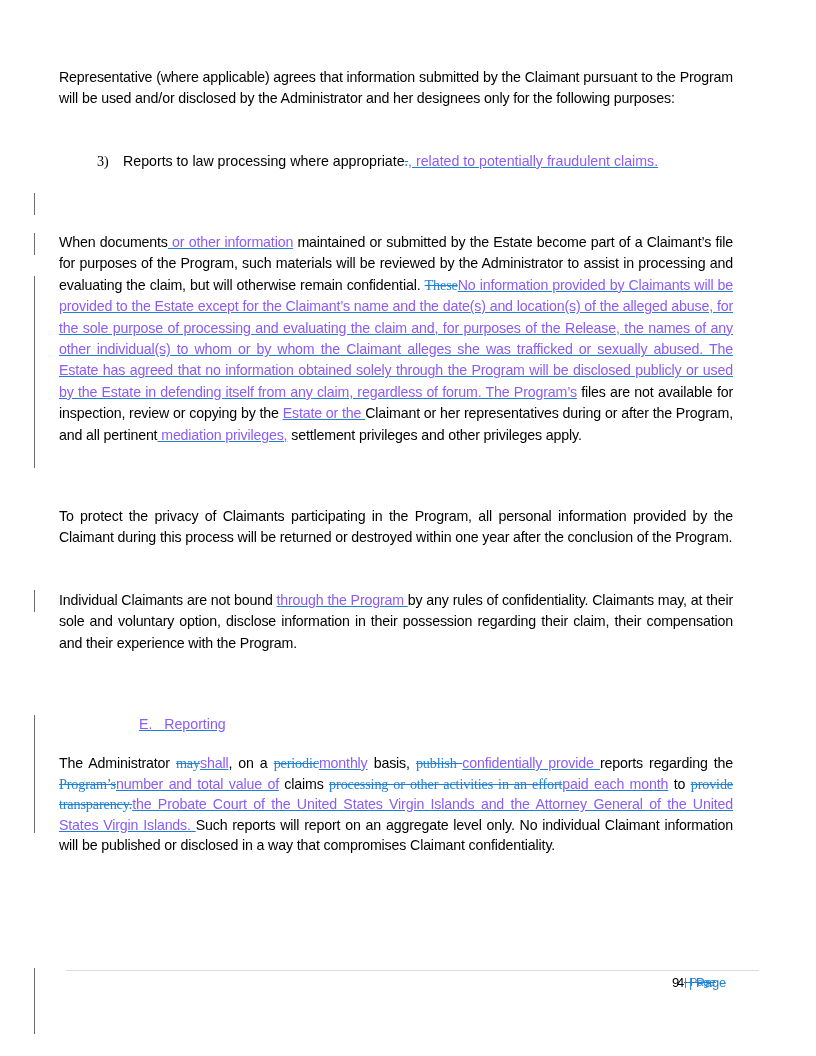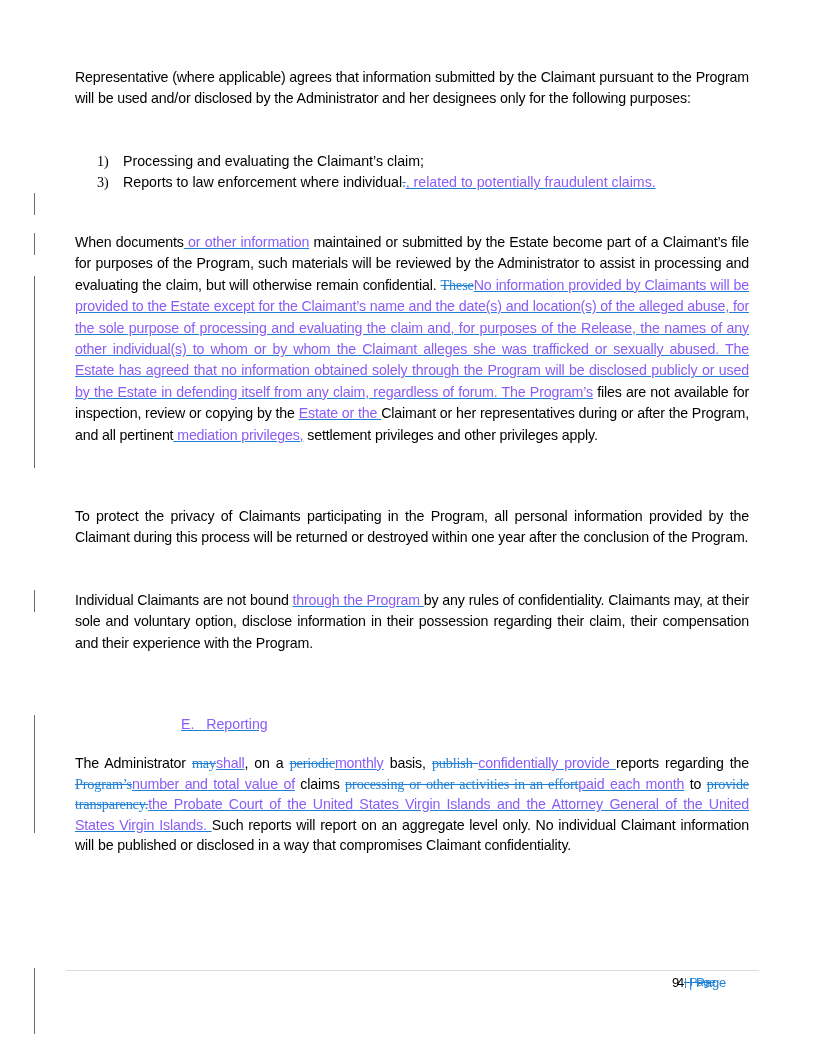--- a/index.html
+++ b/index.html
@@ -1,19 +1,19 @@
 <!DOCTYPE html>
 <html><head>
 <meta charset="utf-8">
 <style>
   html, body { margin:0; padding:0; background:#ffffff; }
   body { width:816px; height:1056px; position:relative; overflow:hidden;
          font-family:"Liberation Sans", "DejaVu Sans", sans-serif; color:#000; }
   .page { position:absolute; left:0; top:0; width:816px; height:1056px; }
-  .p { position:absolute; left:75px; width:674px; font-size:14.2px; line-height:21.4px;
+  .p { position:absolute; left:59px; width:674px; font-size:14.2px; line-height:21.4px;
        text-align:justify; letter-spacing:-0.15px; }
   .ins { color:#8b5cf6; text-decoration:underline; text-decoration-color:#1f7fd4; }
   .del { color:#1f7fd4; text-decoration:line-through; font-family:"Liberation Serif", serif; }
   .list { position:absolute; left:97px; font-size:14.2px; line-height:21.4px; }
   .list .num { display:inline-block; width:26px; font-family:"Liberation Serif", serif; }
   .bar { position:absolute; left:34px; width:1px; background:#6b6b6b; }
   .heading { position:absolute; left:139px; top:716px; font-size:14.2px; }
   .footer-rule { position:absolute; left:66px; top:970px; width:693px; height:1px; background:#dcdcdc; }
   .footer { position:absolute; left:672px; top:975px; font-size:13px; width:90px; height:18px; }
   .footer span { position:absolute; top:0; }
@@ -31,35 +31,32 @@
   <div class="bar" style="top:233px;height:22px;"></div>
   <div class="bar" style="top:276px;height:192px;"></div>
   <div class="bar" style="top:590px;height:22px;"></div>
   <div class="bar" style="top:715px;height:118px;"></div>
   <div class="bar" style="top:968px;height:66px;"></div>
 
   <p class="p" style="top:54px;margin:13px 0 0 0;">Representative (where applicable) agrees that information submitted by the Claimant pursuant to the Program will be used and/or disclosed by the Administrator and her designees only for the following purposes:</p>
 
   <div class="list" style="top:151px;">
     <div>
-      <span class="num">1)</span><span>Processing and evaluating the Claimant’s claim;</span>
-    </div>
-    <div>
-      <span class="num">3)</span><span>Reports to law enforcement where individual</span><span class="del">.</span><span class="ins">, related to potentially fraudulent claims.</span>
+      <span class="num">3)</span><span>Reports to law processing where appropriate</span><span class="del">.</span><span class="ins">, related to potentially fraudulent claims.</span>
     </div>
   </div>
 
   <p class="p" style="top:232px;margin:0;"><span>When documents</span><span class="ins"> or other information</span><span> maintained or submitted by the Estate become part of a Claimant’s file for purposes of the Program, such materials will be reviewed by the Administrator to assist in processing and evaluating the claim, but will otherwise remain confidential. </span><span class="del">These</span><span class="ins">No information provided by Claimants will be provided to the Estate except for the Claimant’s name and the date(s) and location(s) of the alleged abuse, for the sole purpose of processing and evaluating the claim and, for purposes of the Release, the names of any other individual(s) to whom or by whom the Claimant alleges she was trafficked or sexually abused.  The Estate has agreed that no information obtained solely through the Program will be disclosed publicly or used by the Estate in defending itself from any claim, regardless of forum.  The Program’s</span><span> files are not available for inspection, review or copying by the </span><span class="ins">Estate or the </span><span>Claimant or her representatives during or after the Program, and all pertinent</span><span class="ins"> mediation privileges,</span><span> settlement privileges and other privileges apply.</span></p>
 
   <p class="p" style="top:590px;margin:0;"><span>Individual Claimants are not bound </span><span class="ins">through the Program </span><span>by any rules of confidentiality. Claimants may, at their sole and voluntary option, disclose information in their possession regarding their claim, their compensation and their experience with the Program.</span></p>
 
   <p class="p" style="top:506px;margin:0;">To protect the privacy of Claimants participating in the Program, all personal information provided by the Claimant during this process will be returned or destroyed within one year after the conclusion of the Program.</p>
 
 
-  <div class="heading ins" style="white-space:pre;margin-left:42px;">E.   Reporting</div>
+  <div class="heading ins" style="white-space:pre;">E.   Reporting</div>
 
   <p class="p" style="top:753px;margin:0;line-height:20.6px;"><span>The Administrator </span><span class="del">may</span><span class="ins">shall</span><span>, on a </span><span class="del">periodic</span><span class="ins">monthly</span><span> basis, </span><span class="del">publish </span><span class="ins">confidentially provide </span><span>reports regarding the </span><span class="del">Program’s</span><span class="ins">number and total value of</span><span> claims </span><span class="del">processing or other activities in an effort</span><span class="ins">paid each month</span><span> to </span><span class="del">provide transparency.</span><span class="ins">the Probate Court of the United States Virgin Islands and the Attorney General of the United States Virgin Islands.  </span><span>Such reports will report on an aggregate level only.  No individual Claimant information will be published or disclosed in a way that compromises Claimant confidentiality.</span></p>
 
   <div class="footer-rule"></div>
   <div class="footer">
     <span class="f-num">9</span>
     <span class="f-num2">4</span>
     <span class="f-del">| Page</span>
     <span class="f-ins">| Page</span>
   </div>

